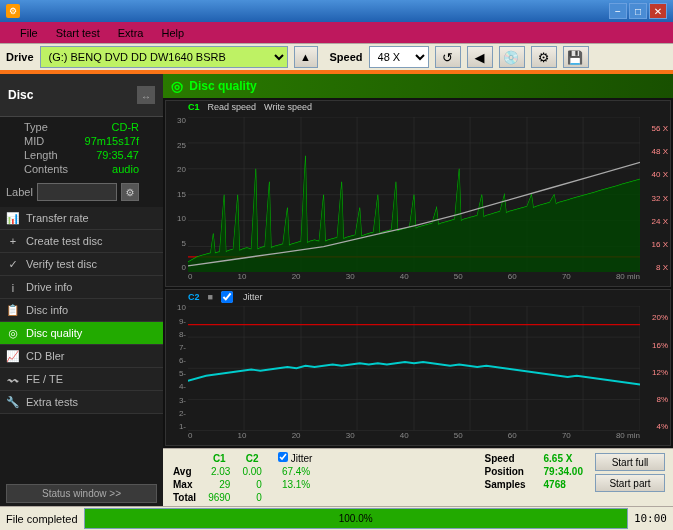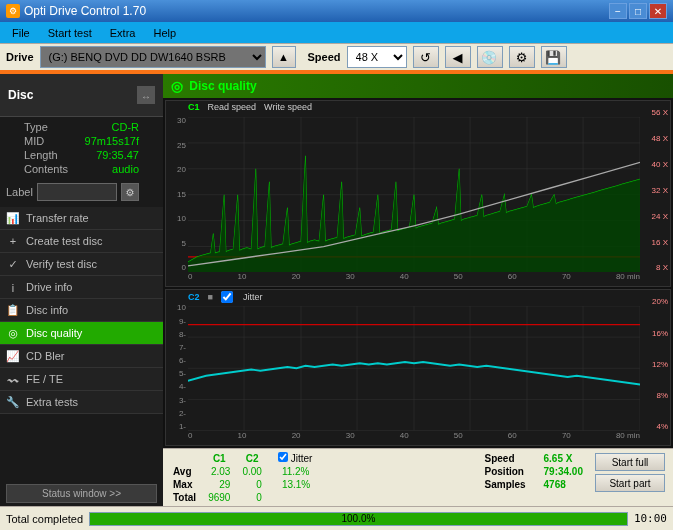--- a/index.html
+++ b/index.html
@@ -21,25 +21,25 @@
     .title-controls { display: flex; gap: 2px; }
     .title-btn {
       width: 18px; height: 16px; background: #4a8cd4; border: 1px solid #6aa0e0;
       color: white; font-size: 10px; display: flex; align-items: center; justify-content: center; cursor: pointer;
     }
     .title-btn.close { background: #c0392b; }
 
     
     .menu-bar {
       height: 22px;
-      background: #0ea5e9;
+      background: #be185d;
       border-bottom: 1px solid #b0a8a0;
       display: flex;
       align-items: center;
-      padding: 0 4px;
+      padding: 0 12px;
       gap: 2px;
     }
     .menu-item {
       padding: 2px 8px;
       font-size: 11px;
       color: #000;
       cursor: pointer;
     }
 
     
@@ -50,23 +50,23 @@
       display: flex;
       align-items: center;
       padding: 0 6px;
       gap: 6px;
     }
     .drive-label { font-size: 11px; font-weight: bold; }
     .drive-select {
       height: 22px;
       font-size: 11px;
       border: 1px solid #7f9db9;
-      background: #737373;
+      background: #bef264;
       padding: 0 4px;
-      width: 226px;
+      width: 248px;
     }
     .eject-btn {
       width: 24px; height: 22px;
       background: linear-gradient(to bottom, #f0ede4, #d4cfc4);
       border: 1px solid #7f9db9;
       cursor: pointer;
       display: flex; align-items: center; justify-content: center; font-size: 11px;
     }
     .speed-label { font-size: 11px; font-weight: bold; margin-left: 6px; }
     .speed-select {
@@ -263,21 +263,21 @@
       background: #ece9d8;
       border-top: 1px solid #b0a8a0;
       display: flex;
       align-items: center;
       padding: 0 6px;
       gap: 6px;
     }
     .status-text { font-size: 11px; color: #000; flex: 0 0 auto; }
     .progress-bar-outer {
       flex: 1;
-      height: 14px;
+      height: 21px;
       border: 1px solid #7f9db9;
       background: #d4d0c8;
       position: relative;
     }
     .progress-bar-inner {
       height: 100%;
       background: #22aa00;
     }
     .progress-label {
       position: absolute;
@@ -312,21 +312,21 @@
       height: 14px;
       display: flex;
       justify-content: space-between;
     }
     .x-label {
       font-size: 8px;
       color: #888;
     }
     .right-axis {
       position: absolute;
-      right: 0; top: 8px; bottom: 14px;
+      right: 0; top: 24px; bottom: 14px;
       width: 30px;
       display: flex;
       flex-direction: column;
       justify-content: space-between;
     }
     .r-label {
       font-size: 8px;
       color: #f88;
       text-align: right;
       padding-right: 2px;
@@ -338,21 +338,20 @@
     }
 
     .jitter-checkbox { width: 12px; height: 12px; margin-right: 2px; }
   </style>
 </head>
 <body>
 
 <div class="title-bar">
   <div class="title-bar-left">
     <div class="title-icon">⚙</div>
-    <span>Opti Drive Control 1.70</span>
   </div>
   <div class="title-controls">
     <div class="title-btn">−</div>
     <div class="title-btn">□</div>
     <div class="title-btn close">✕</div>
   </div>
 </div>
 
 <div class="menu-bar">
   <span class="menu-item">File</span>
@@ -609,21 +608,21 @@
             <td style="color:#00aa00; font-weight:bold; text-align:center;">C1</td>
             <td style="color:#00aa00; font-weight:bold; text-align:center;">C2</td>
             <td style="padding-left:10px;">
               <input type="checkbox" checked="" style="width: 10px; height: 10px;"> Jitter
             </td>
           </tr>
           <tr>
             <td class="stats-label">Avg</td>
             <td class="stats-green stats-right">2.03</td>
             <td class="stats-green stats-right">0.00</td>
-            <td style="padding-left:14px;" class="stats-green">11.2%</td>
+            <td style="padding-left:14px;" class="stats-green">67.4%</td>
           </tr>
           <tr>
             <td class="stats-label">Max</td>
             <td class="stats-green stats-right">29</td>
             <td class="stats-green stats-right">0</td>
             <td style="padding-left:14px;" class="stats-green">13.1%</td>
           </tr>
           <tr>
             <td class="stats-label">Total</td>
             <td class="stats-green stats-right">9690</td>
@@ -651,19 +650,19 @@
 
       <div class="controls-panel">
         <button class="action-btn">Start full</button>
         <button class="action-btn">Start part</button>
       </div>
     </div>
   </div>
 </div>
 
 <div class="status-bar">
-  <span class="status-text">Total completed</span>
+  <span class="status-text">File completed</span>
   <div class="progress-bar-outer">
     <div class="progress-bar-inner" style="width:100%;"></div>
     <div class="progress-label">100.0%</div>
   </div>
   <span class="time-display">10:00</span>
 </div>
 
 </body></html>

